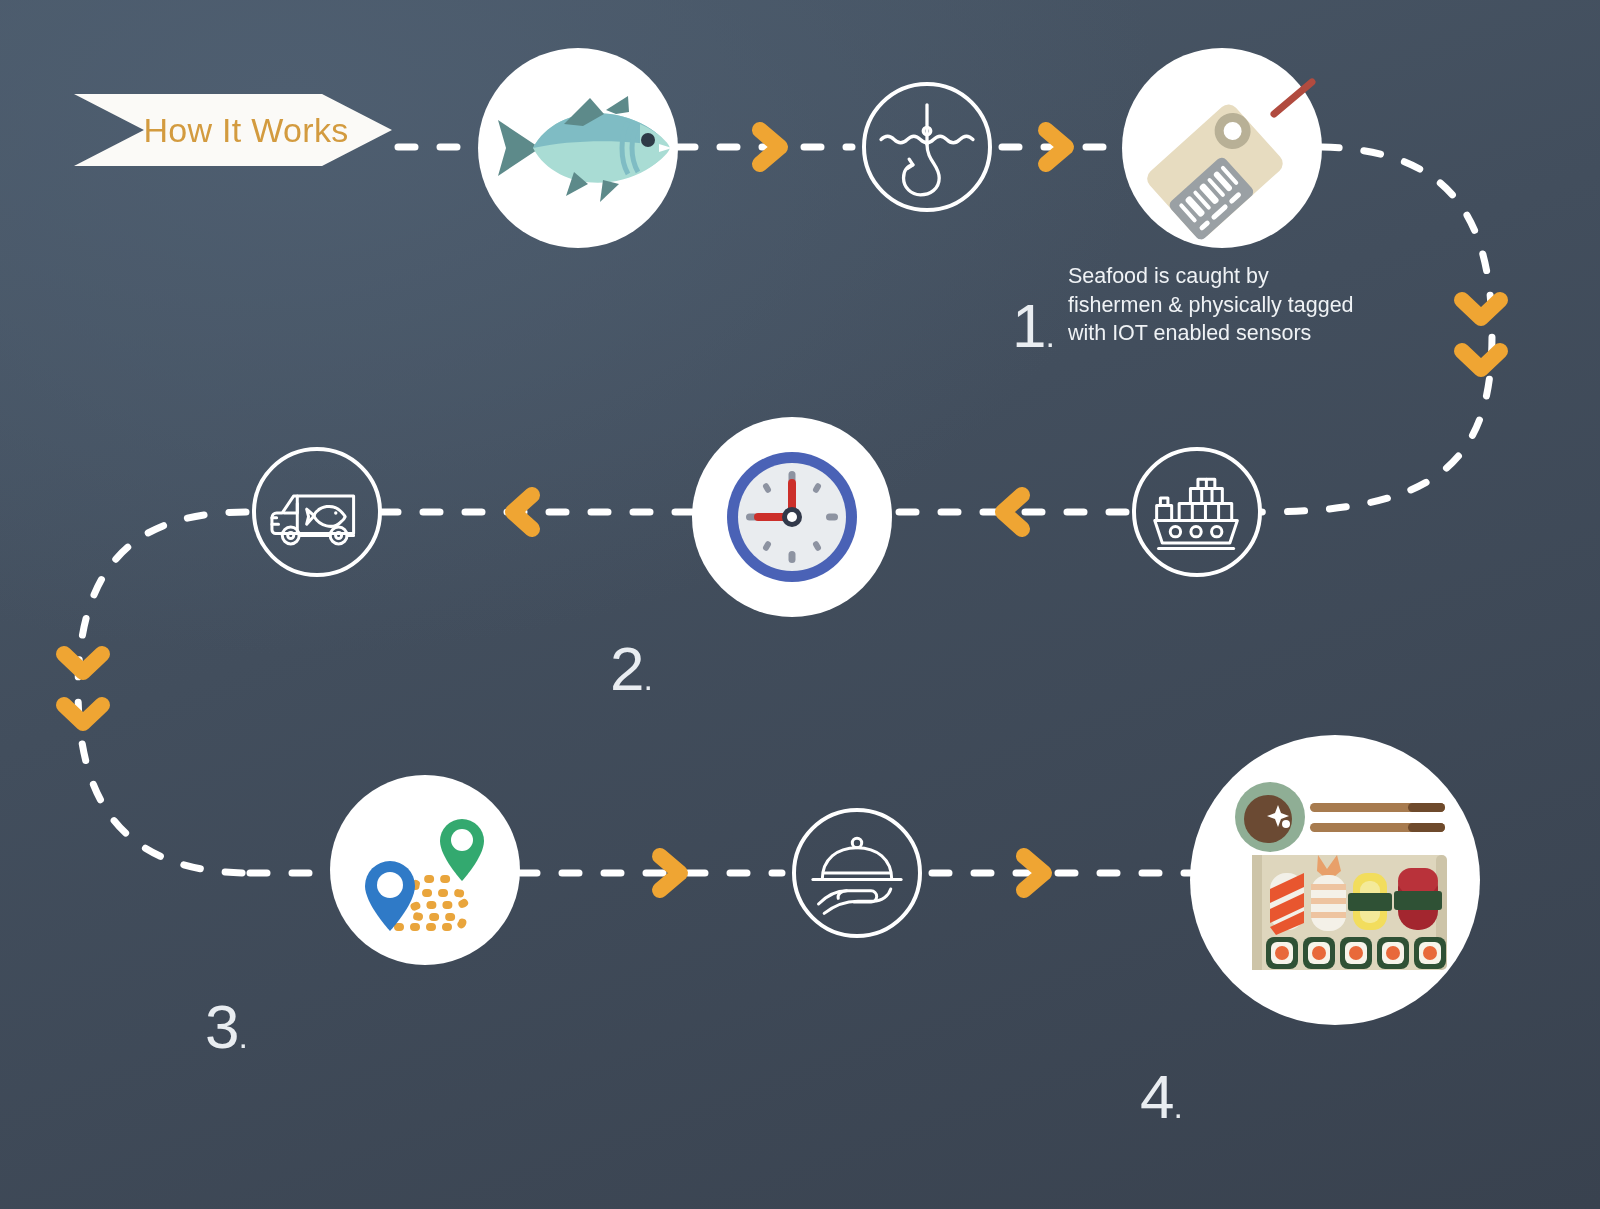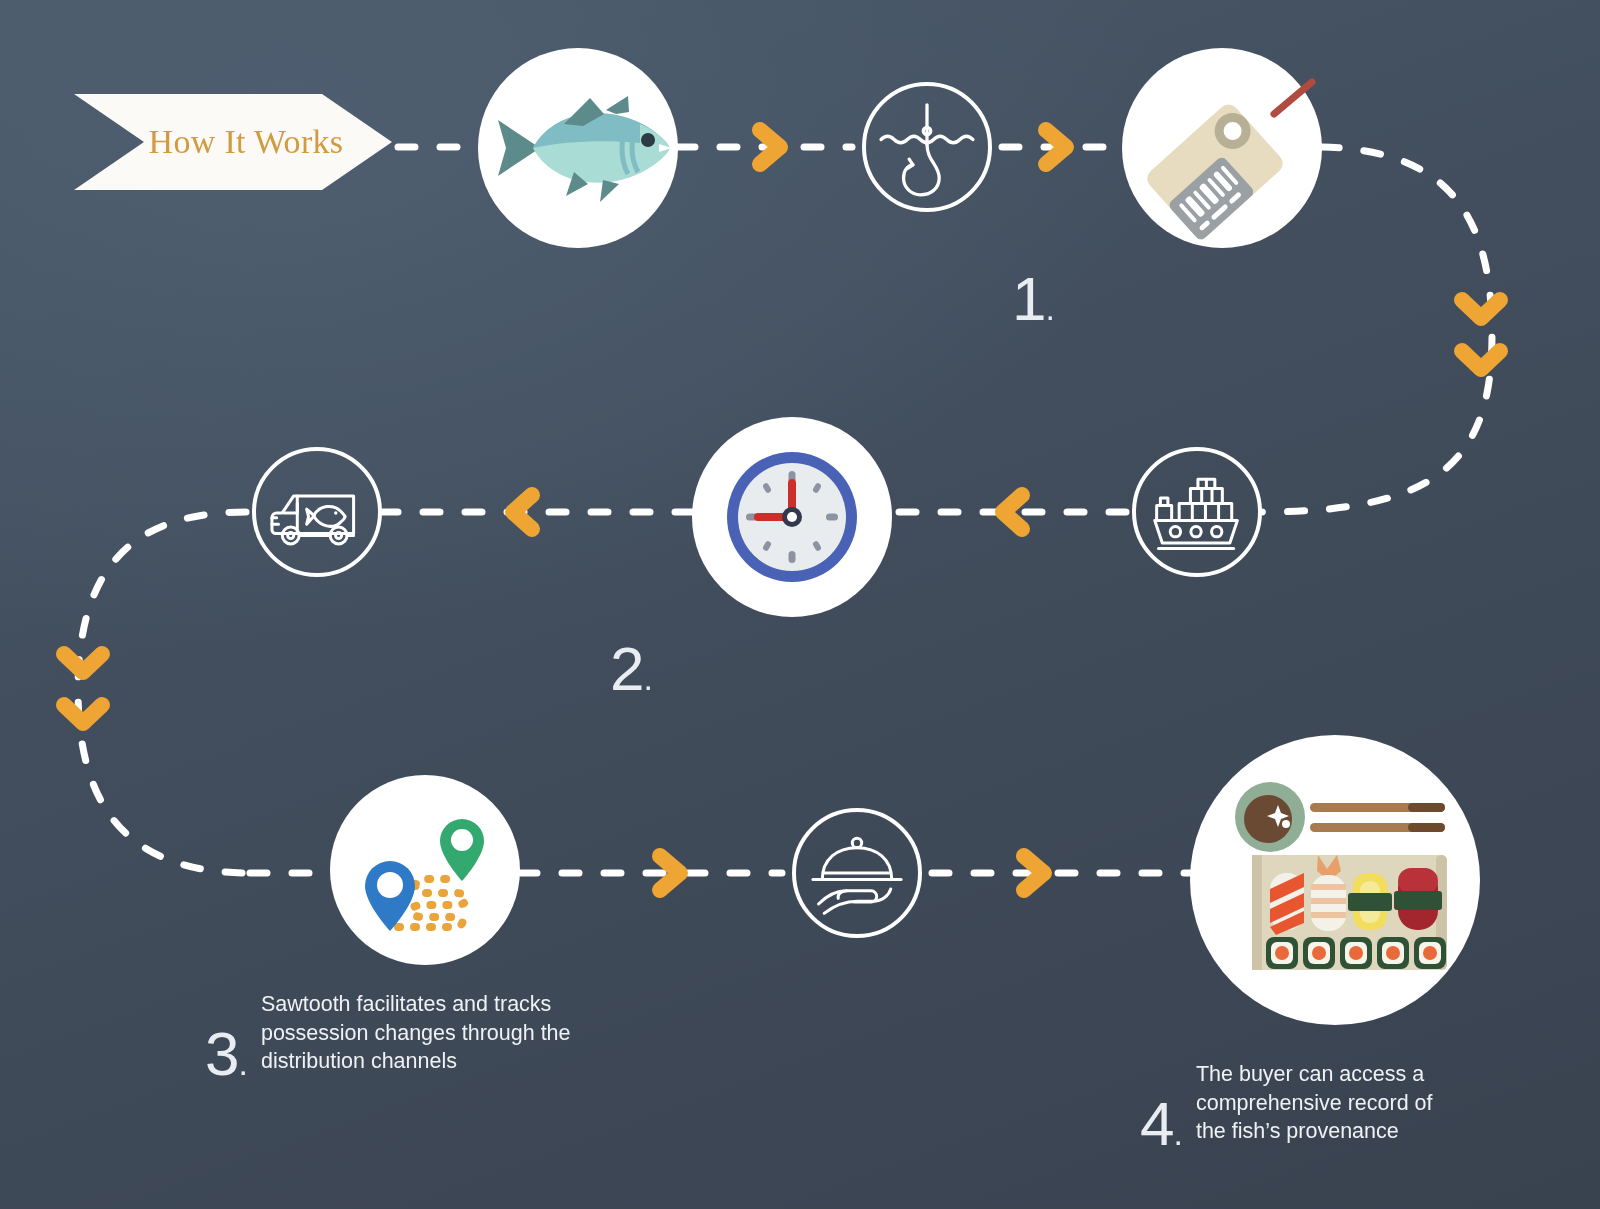--- a/index.html
+++ b/index.html
@@ -41,28 +41,27 @@
     background: transparent;
   }
   .node > svg { display: block; width: 100%; height: 100%; }
 
   
   #banner {
     position: absolute;
     left: 74px;
     top: 94px;
     width: 318px;
-    height: 96px;
+    height: 72px;
     background: #fbfaf7;
     -webkit-clip-path: polygon(0 0, 78% 0, 100% 50%, 78% 100%, 0 100%, 22% 50%);
     clip-path: polygon(0 0, 78% 0, 100% 50%, 78% 100%, 0 100%, 22% 50%);
     display: flex;
     align-items: center;
     justify-content: center;
-    font-family: Liberation Serif, serif;
   }
   #banner .banner-text {
     color: #d39b3f;
     font-size: 34px;
     font-weight: 400;
     letter-spacing: 0.3px;
     padding-left: 26px;
     white-space: nowrap;
   }
 
@@ -397,39 +396,36 @@
           <circle cx="240" cy="218" r="7" fill="#e8693a"></circle>
         </g>
       </g>
     </svg>
   </div>
 
   <div class="step" id="step1">
     <div class="num">
       <span>1</span><span class="dot">.</span>
     </div>
+    <div class="body">Seafood is caught by
+fishermen &amp; physically tagged
+with IOT enabled sensors</div>
   </div>
 
   <div class="step" id="step2">
     <div class="num">
       <span>2</span><span class="dot">.</span>
     </div>
   </div>
 
   <div class="step" id="step3">
     <div class="num">
       <span>3</span><span class="dot">.</span>
     </div>
-    <div class="body">Sawtooth facilitates and tracks
-possession changes through the
-distribution channels</div>
   </div>
 
   <div class="step" id="step4">
     <div class="num">
       <span>4</span><span class="dot">.</span>
     </div>
-    <div class="body">The buyer can access a
-comprehensive record of
-the fish’s provenance</div>
   </div>
 
 </div>
 
 </body></html>

